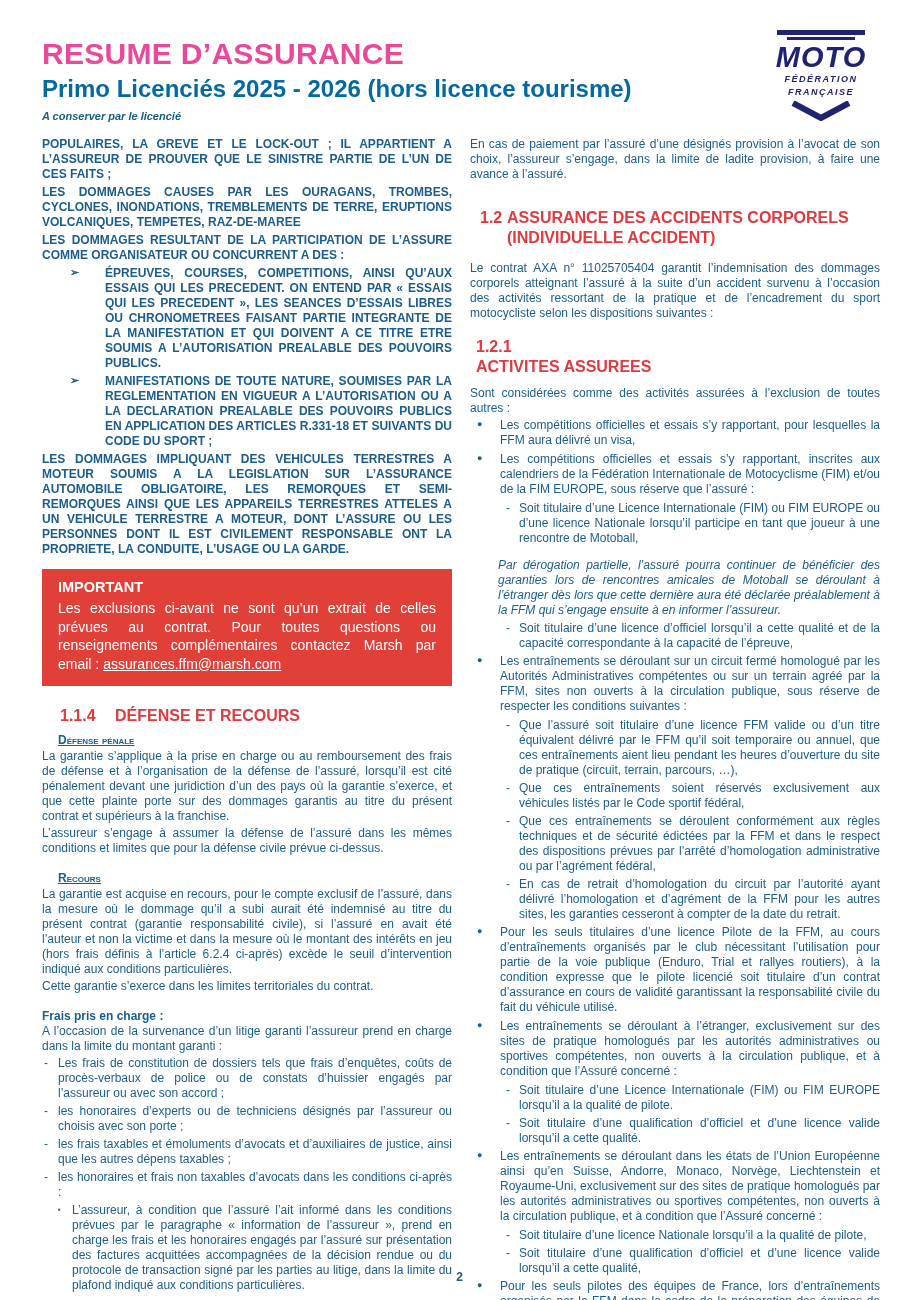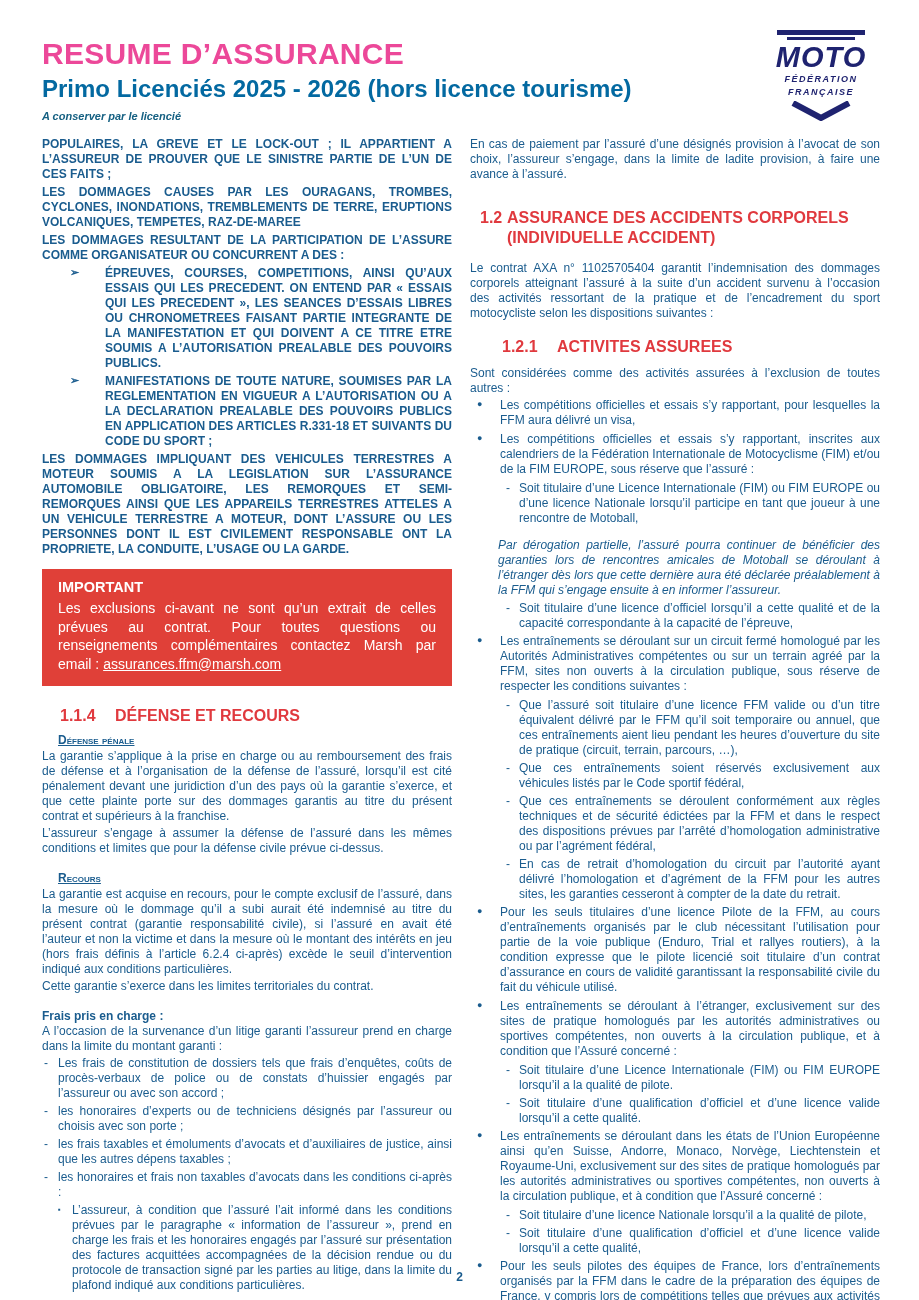--- a/index.html
+++ b/index.html
@@ -34,21 +34,21 @@
   .important-body  { font-size:14px; line-height:1.32; text-align:justify; }
   .email-link { color:#ffffff; text-decoration:underline; cursor:pointer; }
   
   .h-red { display:flex; align-items:flex-start; color:#E0393E; font-weight:bold; font-size:16px; line-height:1.25; text-align:left; }
   .h-num { flex:0 0 auto; }
   .w55 { width:55px; }
   .w27 { width:27px; }
   .h-title { flex:1; }
   .h114 { margin:20px 0 7px 18px; }
   .h12  { margin:26px 0 13px 10px; }
-  .h121 { margin:16px 0 9px 32px; }
+  .h121 { margin:16px 0 9px 6px;flex-direction:column; }
   
   .sc-label { font-variant:small-caps; font-weight:bold; text-decoration:underline; text-align:left; margin-bottom:1px;padding-left:16px; }
   .bold-label { font-weight:bold; text-align:left; }
   .body-p { margin:0 0 2px; }
   .mt14 { margin-top:15px; }
   
   .dash-item { position:relative; padding-left:16px; margin:0 0 3px; }
   .dash-g { position:absolute; left:2px; top:0; }
   .sq-item { position:relative; padding-left:30px; margin:0 0 3px; }
   .sq-g { position:absolute; left:16px; top:2px; font-size:8px; }

